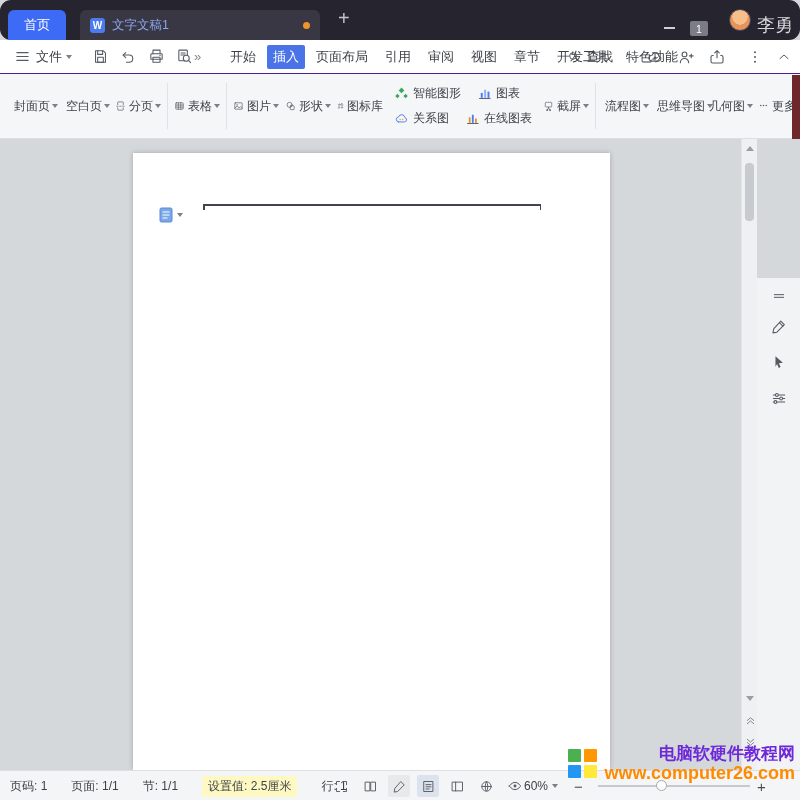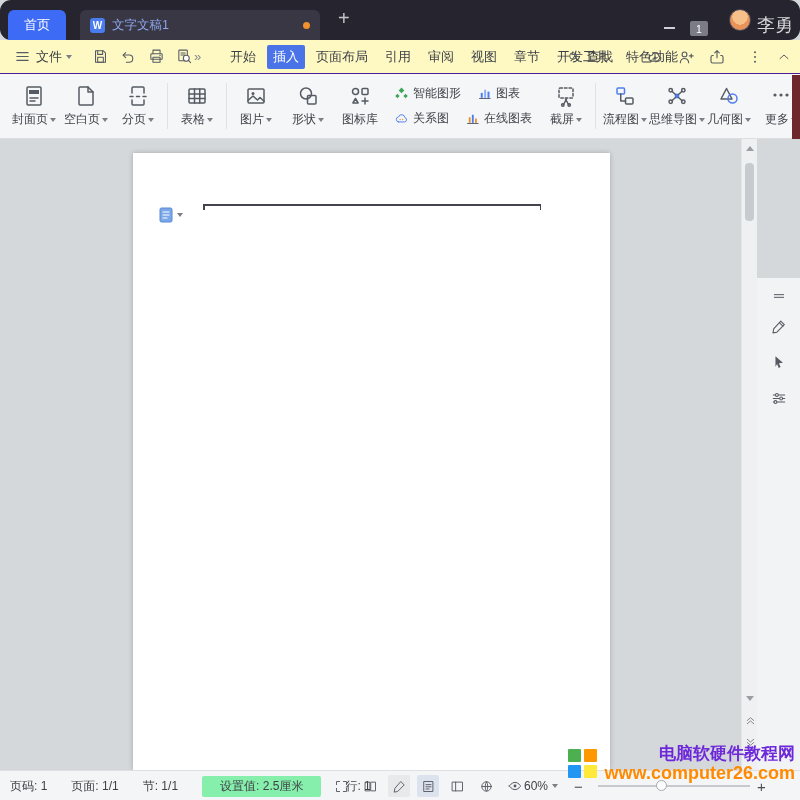--- a/index.html
+++ b/index.html
@@ -25,36 +25,36 @@
   .mod-dot{width:7px;height:7px;border-radius:50%;background:#f0922e;flex:0 0 auto;}
   .new-tab{position:absolute;left:338px;top:7px;color:#c3c4ca;font-size:20px;}
   .min-icon{position:absolute;left:664px;top:27px;width:11px;height:2px;background:#cfd0d5;}
   .badge{position:absolute;left:690px;top:21px;min-width:14px;height:15px;background:#7c7c86;border-radius:2px;
          color:#fff;font-size:10.5px;display:flex;align-items:center;justify-content:center;padding:0 2px;}
   .avatar{position:absolute;left:729px;top:9px;width:22px;height:22px;border-radius:50%;
           background:radial-gradient(circle at 50% 35%,#f7c08a 0 46%,#e8935a 47% 100%);border:1px solid #49495a;box-sizing:border-box;}
   .user-name{position:absolute;left:757px;top:13px;color:#d8d9de;font-size:18px;}
 
   
-  .menubar{position:absolute;left:0;top:40px;right:0;height:33px;background:#fef9c3;border-bottom:3px solid #4c1d95;}
+  .menubar{position:absolute;left:0;top:40px;right:0;height:33px;background:#ffffff;border-bottom:3px solid #4c1d95;}
   .mb{position:absolute;top:0;height:33px;display:flex;align-items:center;}
   .hamburger{left:14px;}
   .file-group{left:36px;gap:4px;font-size:13px;}
   .qat{left:92px;gap:11px;}
   .chevrons{left:194px;color:#84878c;font-size:13px;letter-spacing:-2px;}
   .menu-items{left:224px;gap:5px;font-size:13px;}
   .menu-item{padding:3px 6px;border-radius:2px;white-space:nowrap;}
   .menu-item.active{background:#4a73e8;color:#fff;}
   .search-group{left:566px;gap:5px;font-size:13px;}
   .top-right{right:8px;gap:13px;}
 
   
   .ribbon{position:absolute;left:0;top:74px;right:0;height:65px;background:#f5f6f8;border-bottom:1px solid #dcdee1;
           display:flex;align-items:center;padding-left:8px;box-sizing:border-box;}
-  .bigbtn{min-width:46px;padding:0 3px;display:flex;flex-direction:column;align-items:center;gap:3px;}
+  .bigbtn{min-width:46px;padding:0 3px;display:flex;flex-direction:row;align-items:center;gap:3px;}
   .blabel{display:flex;align-items:center;gap:2px;font-size:12px;color:#3e4248;white-space:nowrap;}
   .sep{width:1px;height:46px;background:#e0e2e5;margin:0 3px;flex:0 0 auto;}
   .smallgrid{display:flex;flex-direction:column;gap:8px;margin:0 8px;}
   .srow{display:flex;gap:16px;}
   .sbtn{display:flex;align-items:center;gap:4px;font-size:12px;color:#3e4248;white-space:nowrap;}
   .edge-strip{position:absolute;right:0;top:75px;width:8px;height:64px;background:#6e282b;}
 
   
   .workspace{position:absolute;left:0;top:139px;width:800px;height:631px;background:#d5d8db;}
   .page{position:absolute;left:133px;top:14px;width:477px;height:617px;background:#fff;box-shadow:0 0 5px rgba(0,0,0,.22);}
@@ -72,21 +72,21 @@
   .pagebtn{position:absolute;left:0;width:16px;height:18px;display:flex;align-items:center;justify-content:center;}
 
   
   .right-rail{position:absolute;left:757px;top:139px;width:43px;height:631px;background:#f1f3f5;}
   .rail-item{position:absolute;left:50%;transform:translateX(-50%);}
 
   
   .statusbar{position:absolute;left:0;top:770px;right:0;height:30px;background:#f4f5f6;border-top:1px solid #dddfe2;font-size:12px;color:#3e4247;}
   .sb{position:absolute;top:0;height:30px;display:flex;align-items:center;}
   .sb-left{left:10px;gap:24px;}
-  .chip{background:#86efac;border-radius:2px;padding:2px 18px;}
+  .chip{background:#fef9c3;border-radius:2px;padding:2px 6px;}
   .sb-views{left:330px;gap:7px;}
   .vbtn{width:22px;height:22px;display:flex;align-items:center;justify-content:center;border-radius:2px;}
   .vbtn.soft{background:#e7e9eb;}
   .vbtn.pressed{background:#dde3ee;}
   .sb-zoom{left:524px;gap:4px;}
   .zoom-minus{position:absolute;left:574px;top:0;height:30px;display:flex;align-items:center;font-size:15px;color:#4a4d52;}
   .zoom-track{position:absolute;left:598px;top:14px;width:152px;height:2px;background:#c6c9cd;}
   .zoom-knob{position:absolute;left:656px;top:9px;width:11px;height:11px;border-radius:50%;background:#fdfdfd;border:1px solid #a6a9ad;box-sizing:border-box;}
   .zoom-plus{position:absolute;left:757px;top:0;height:30px;display:flex;align-items:center;font-size:15px;color:#4a4d52;}
 

